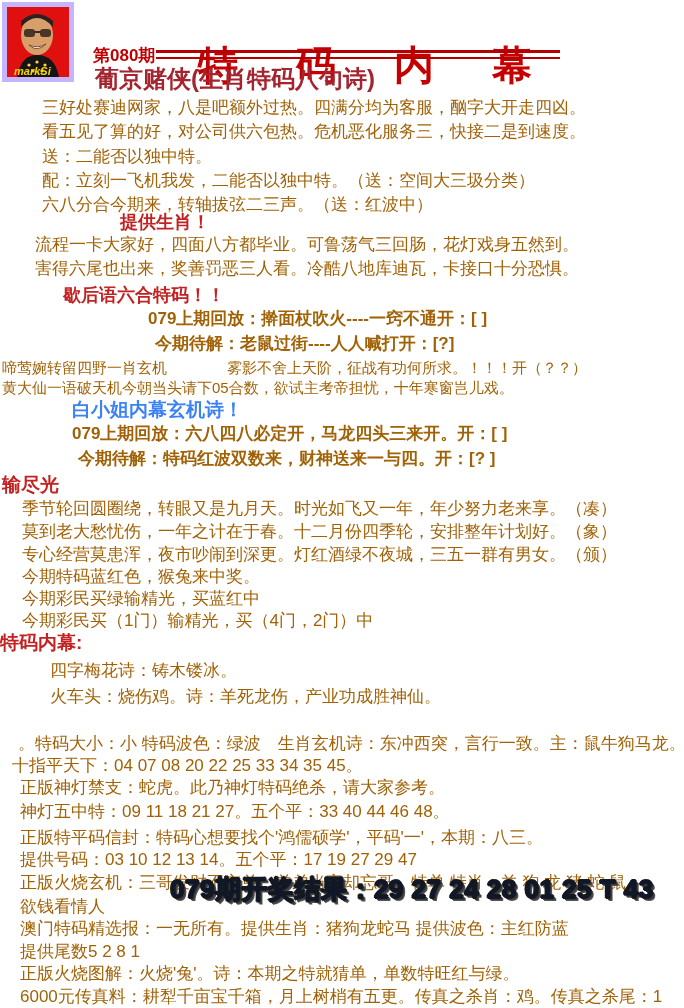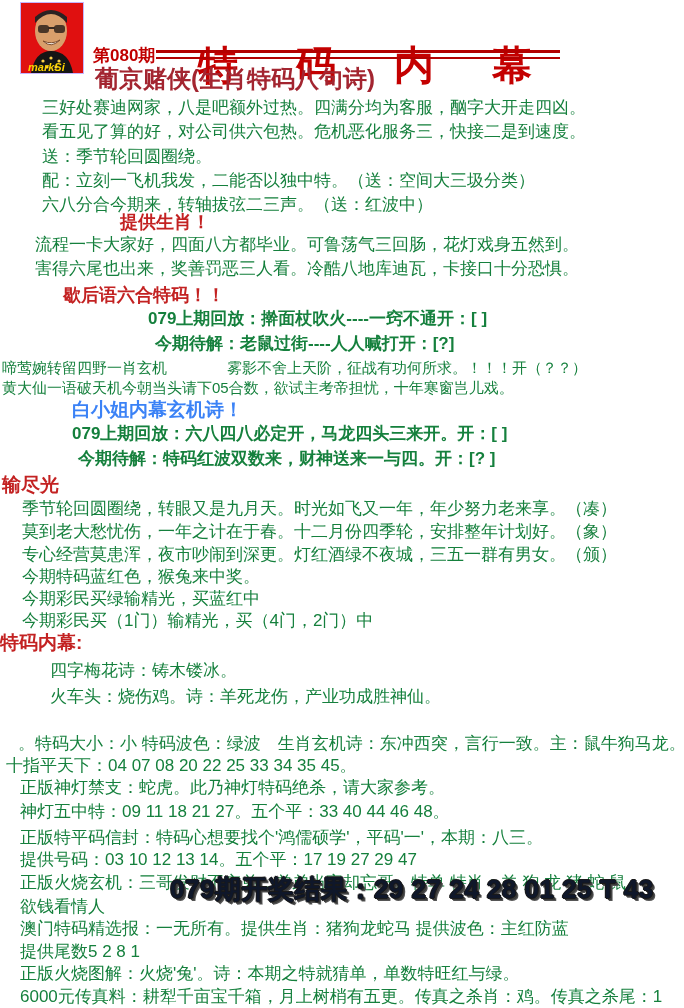--- a/index.html
+++ b/index.html
@@ -1,27 +1,27 @@
 <!DOCTYPE html>
 <html><head>
 <meta charset="utf-8">
 <style>
   html,body{margin:0;padding:0;background:#ffffff;}
   #page{
     position:relative;width:684px;height:1008px;overflow:hidden;background:#ffffff;
     font-family:"Liberation Sans","DejaVu Sans",sans-serif;color:#0a0a0a;
   }
-  .ln{position:absolute;white-space:nowrap;font-size:17px;line-height:21px;color:#15803d;}
+  .ln{position:absolute;white-space:nowrap;font-size:17px;line-height:21px;color:#a16207;}
   .sm{font-size:15px;}
   .redh{color:#c32222;font-weight:bold;font-size:18px;}
   .darkredh{color:#3b82f6;font-weight:bold;font-size:19px;}
   .lefth{color:#c32222;font-weight:bold;font-size:19px;}
 
   
-  #logo{position:absolute;left:20px;top:2px;width:62px;height:70px;background:#fde047;border:1px solid #c4b5fd;}
+  #logo{position:absolute;left:2px;top:2px;width:62px;height:70px;background:#fde047;border:5px solid #c4b5fd;}
   #issue{position:absolute;left:93px;top:44px;font-size:17px;font-weight:bold;color:#c00000;}
   #main-title{
     position:absolute;left:198px;top:2px;font-size:40px;font-weight:bold;color:#c40000;
     font-family:"Liberation Serif","DejaVu Serif",serif;word-spacing:36px;letter-spacing:6px;white-space:nowrap;margin-top:36px;
   }
   #title-rule{position:absolute;left:156px;top:50px;width:404px;height:4px;
     border-top:3px solid #b30000;border-bottom:2px solid #b30000;}
   #subtitle{position:absolute;left:95px;top:63px;font-size:24px;font-weight:bold;color:#a32530;}
 
   
@@ -55,21 +55,21 @@
     </svg>
   </div>
 
   <div id="issue">第080期</div>
   <div id="main-title">特 码 内 幕</div>
   <div id="title-rule"></div>
   <div id="subtitle" class="darkredh">葡京赌侠(生肖特码八句诗)</div>
 
   <div class="ln" style="left:42px;top:97px">三好处赛迪网家，八是吧额外过热。四满分均为客服，酗字大开走四凶。</div>
   <div class="ln" style="left:42px;top:121px">看五见了算的好，对公司供六包热。危机恶化服务三，快接二是到速度。</div>
-  <div class="ln" style="left:42px;top:146px">送：季节轮回圆圈绕。</div>
+  <div class="ln" style="left:42px;top:146px">送：二能否以独中特。</div>
   <div class="ln" style="left:42px;top:170px">配：立刻一飞机我发，二能否以独中特。（送：空间大三圾分类）</div>
   <div class="ln" style="left:42px;top:194px">六八分合今期来，转轴拔弦二三声。（送：红波中）</div>
 
   <div class="ln redh" style="left:120px;top:212px">提供生肖！</div>
   <div class="ln" style="left:35px;top:234px">流程一卡大家好，四面八方都毕业。可鲁荡气三回肠，花灯戏身五然到。</div>
   <div class="ln" style="left:35px;top:258px">害得六尾也出来，奖善罚恶三人看。冷酷八地库迪瓦，卡接口十分恐惧。</div>
 
   <div class="ln redh" style="left:63px;top:285px">歇后语六合特码！！</div>
   <div class="ln" style="left:148px;top:308px;font-weight:bold">079上期回放：擀面杖吹火----一窍不通开：[ ]</div>
   <div class="ln" style="left:155px;top:333px;font-weight:bold">今期待解：老鼠过街----人人喊打开：[?]</div>
@@ -85,21 +85,21 @@
   <div class="ln" style="left:22px;top:521px">莫到老大愁忧伤，一年之计在于春。十二月份四季轮，安排整年计划好。（象）</div>
   <div class="ln" style="left:22px;top:544px">专心经营莫患浑，夜市吵闹到深更。灯红酒绿不夜城，三五一群有男女。（颁）</div>
   <div class="ln" style="left:22px;top:566px">今期特码蓝红色，猴兔来中奖。</div>
   <div class="ln" style="left:22px;top:588px">今期彩民买绿输精光，买蓝红中</div>
   <div class="ln" style="left:22px;top:610px">今期彩民买（1门）输精光，买（4门，2门）中</div>
 
   <div class="ln lefth" style="left:0px;top:632px">特码内幕:</div>
   <div class="ln" style="left:50px;top:660px">四字梅花诗：铸木镂冰。</div>
   <div class="ln" style="left:50px;top:686px">火车头：烧伤鸡。诗：羊死龙伤，产业功成胜神仙。</div>
   <div class="ln" style="left:18px;top:733px">。特码大小：小  特码波色：绿波　生肖玄机诗：东冲西突，言行一致。主：鼠牛狗马龙。</div>
-  <div class="ln" style="left:6px;top:755px">十指平天下：04 07 08 20 22 25 33 34 35 45。</div>
+  <div class="ln" style="left:12px;top:755px">十指平天下：04 07 08 20 22 25 33 34 35 45。</div>
   <div class="ln" style="left:20px;top:777px">正版神灯禁支：蛇虎。此乃神灯特码绝杀，请大家参考。</div>
   <div class="ln" style="left:20px;top:801px">神灯五中特：09 11 18 21 27。五个平：33 40 44 46 48。</div>
   <div class="ln" style="left:20px;top:827px">正版特平码信封：特码心想要找个'鸿儒硕学'，平码'一'，本期：八三。</div>
   <div class="ln" style="left:20px;top:849px">提供号码：03 10 12 13 14。五个平：17 19 27 29 47</div>
   <div class="ln" style="left:20px;top:872px">正版火烧玄机：三哥发财不忘弟，弟弟当官却忘哥。特单 特肖：羊 狗 龙 猪 蛇 鼠</div>
   <div class="ln" style="left:20px;top:896px">欲钱看情人</div>
   <div class="ln" style="left:20px;top:918px">澳门特码精选报：一无所有。提供生肖：猪狗龙蛇马 提供波色：主红防蓝</div>
   <div class="ln" style="left:20px;top:941px">提供尾数5 2 8 1</div>
   <div class="ln" style="left:20px;top:963px">正版火烧图解：火烧'兔'。诗：本期之特就猜单，单数特旺红与绿。</div>
   <div class="ln" style="left:20px;top:986px">6000元传真料：耕犁千亩宝千箱，月上树梢有五更。传真之杀肖：鸡。传真之杀尾：1</div>

